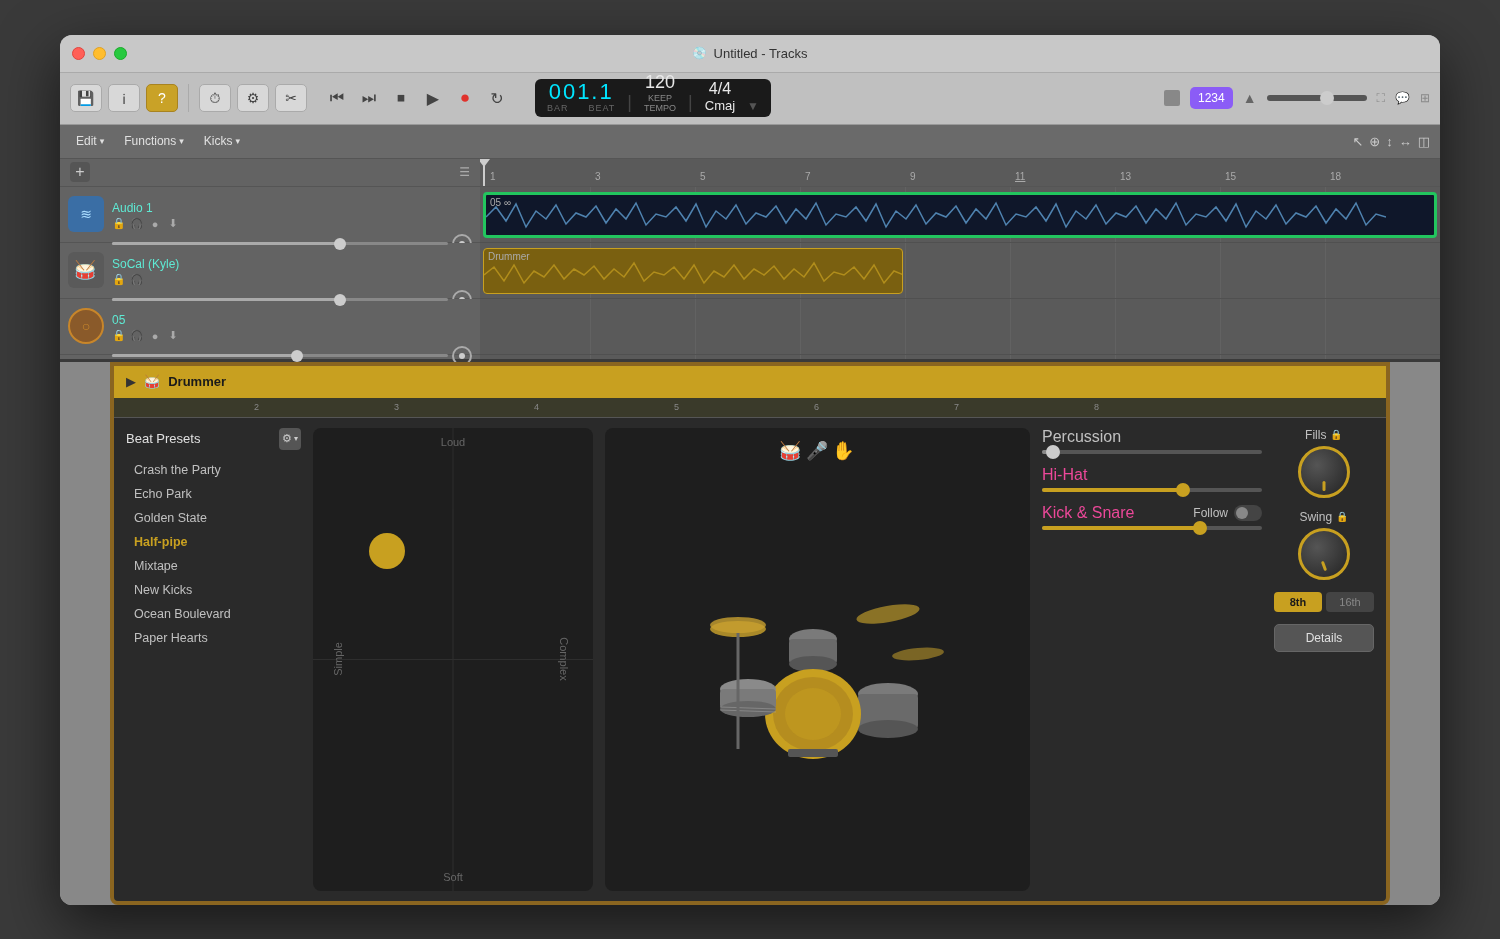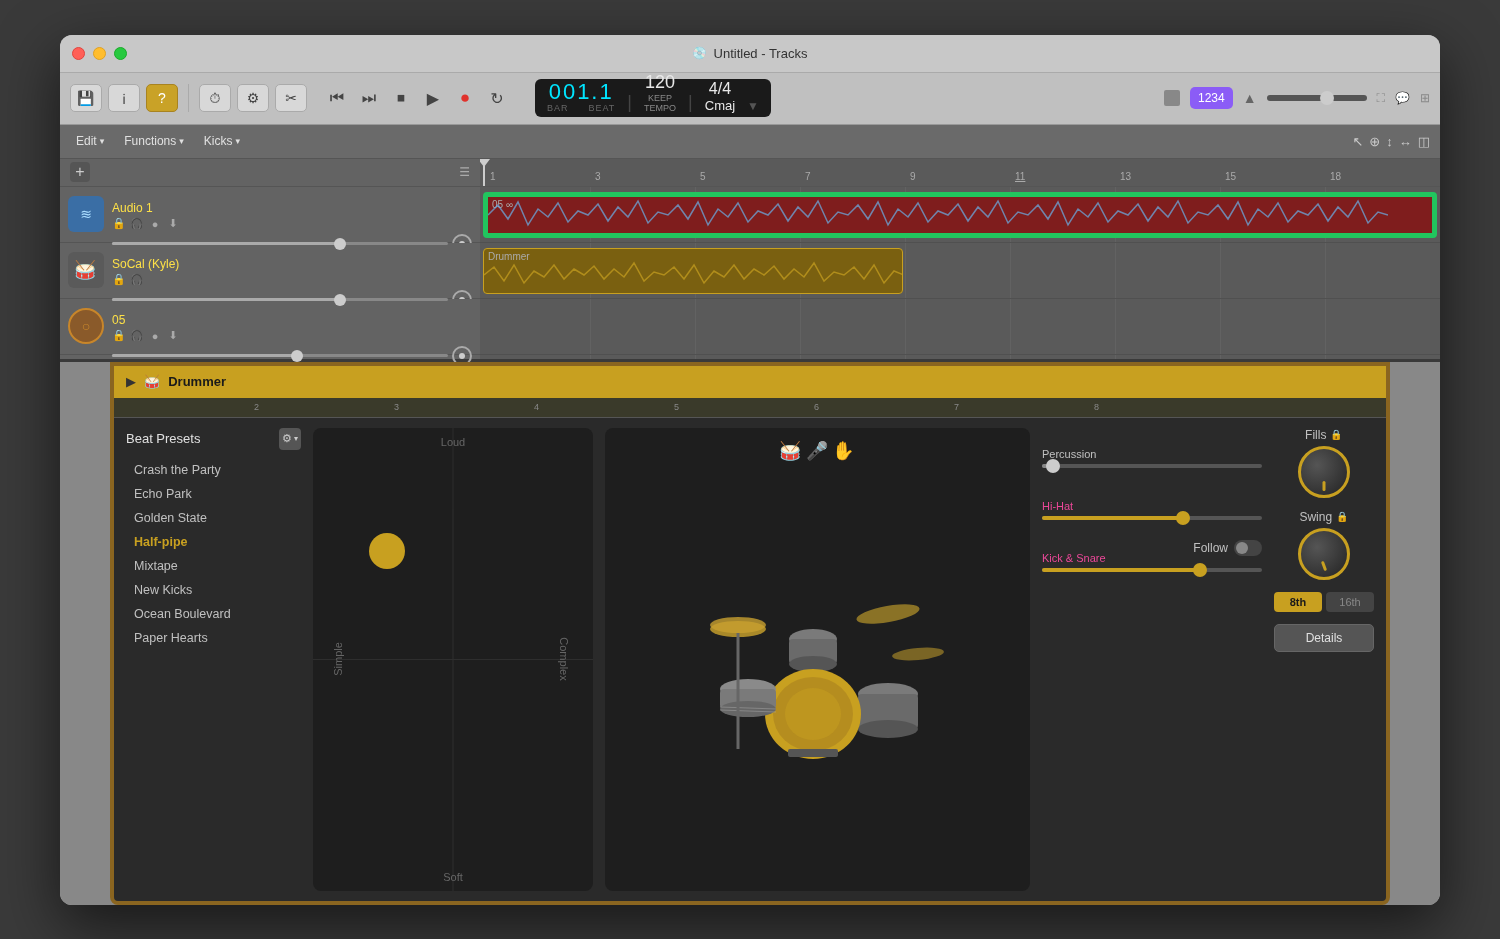--- a/index.html
+++ b/index.html
@@ -231,21 +231,21 @@
       width: 36px; height: 36px;
       border-radius: 6px;
       display: flex; align-items: center; justify-content: center;
       font-size: 18px;
       flex-shrink: 0;
     }
     .track-icon.audio { background: #3a6ea5; }
     .track-icon.drummer { background: #5a5a5a; }
     .track-icon.loop { background: #8a5a2a; border-radius: 50%; border: 2px solid #c8862a; }
     .track-name {
-      color: #fde047;
+      color: #5eead4;
       font-size: 12px;
       font-weight: 500;
       margin-top: 26px;
     }
     .track-controls {
       display: flex;
       align-items: center;
       gap: 4px;
       margin-top: 2px;
     }
@@ -331,22 +331,22 @@
       position: relative;
     }
     .audio-region {
       position: absolute;
       height: 46px;
       top: 5px;
       border-radius: 4px;
       overflow: hidden;
     }
     .audio-region.blue {
-      background: #7f1d1d;
-      border: 5px solid #22c55e;
+      background: #0f172a;
+      border: 3px solid #22c55e;
     }
     .audio-region.gold {
       background: #7a6010;
       border: 1px solid #c8a020;
     }
     .region-label {
       color: #aaa;
       font-size: 10px;
       padding: 2px 4px;
       position: absolute;
@@ -505,22 +505,21 @@
       flex-direction: column;
       gap: 12px;
     }
     .control-row {
       display: flex;
       flex-direction: column;
       gap: 4px;
     }
     .control-label {
       color: #c0c0c0;
-      font-size: 11px;
-      margin-top: 20px;
+      font-size: 16px;
     }
     .control-label.gold { color: #ec4899; }
     .slider-track {
       height: 4px;
       background: #555;
       border-radius: 2px;
       position: relative;
     }
     .slider-fill {
       height: 100%;

